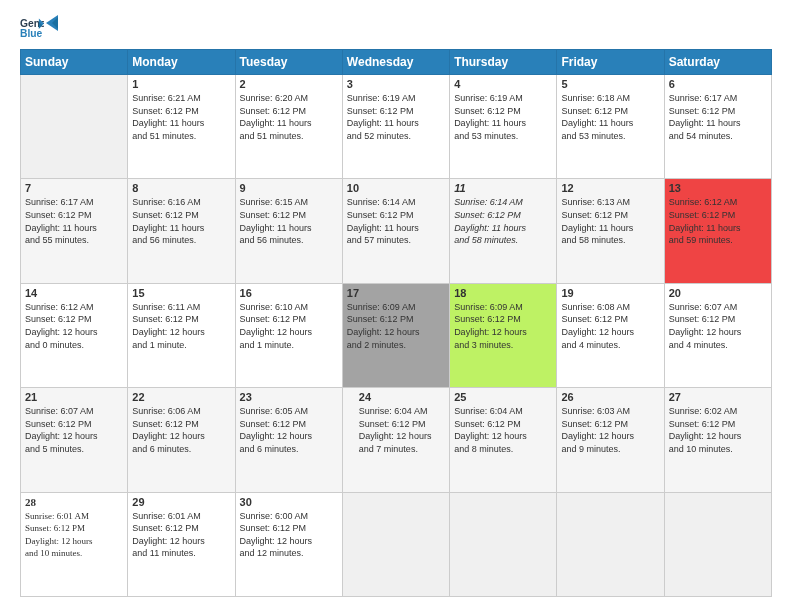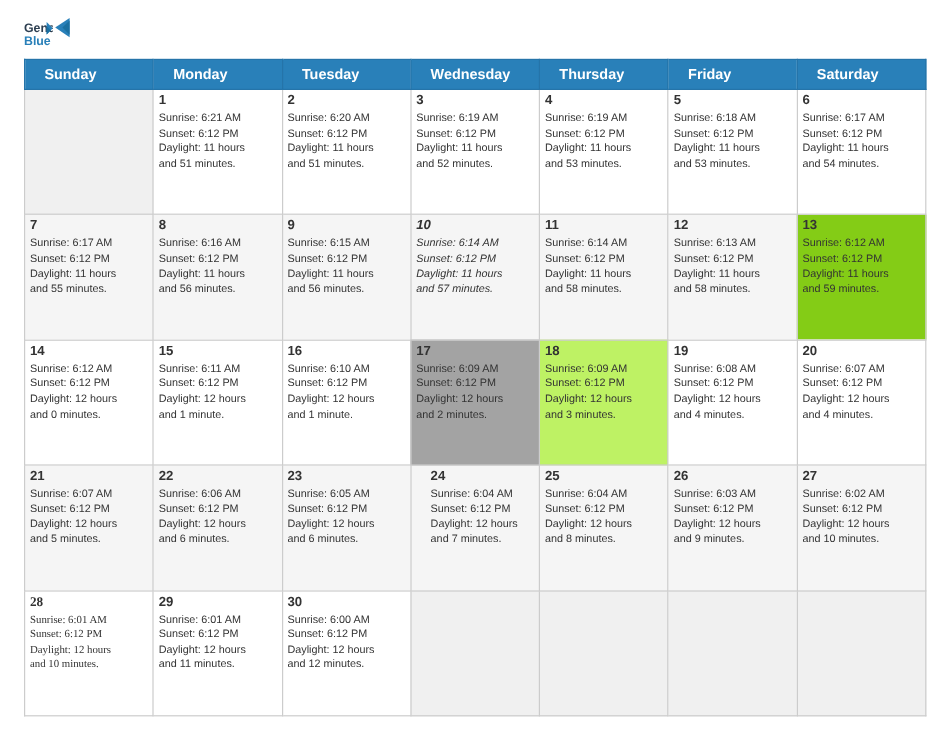--- a/index.html
+++ b/index.html
@@ -49,21 +49,21 @@
       border: 1px solid #ccc;
       border-collapse: collapse;
       width: 100%;
       table-layout: fixed;
     }
     .calendar th {
       background: #2980b9;
       color: #fff;
       font-size: 12px;
       font-weight: bold;
-      padding: 5px 16px;
+      padding: 5px 4px;
       text-align: left;
       border: 1px solid #2574a9;
     }
     .calendar td {
       border: 1px solid #ccc;
       vertical-align: top;
       padding: 3px 4px;
       font-size: 9.5px;
       color: #333;
       height: 82px;
@@ -165,33 +165,33 @@
             <div class="day-info">Sunrise: 6:17 AM<br>Sunset: 6:12 PM<br>Daylight: 11 hours<br>and 55 minutes.</div>
           </td>
           <td style="background: rgb(245, 245, 245);">
             <span class="day-num">8</span>
             <div class="day-info">Sunrise: 6:16 AM<br>Sunset: 6:12 PM<br>Daylight: 11 hours<br>and 56 minutes.</div>
           </td>
           <td style="background: rgb(245, 245, 245);">
             <span class="day-num">9</span>
             <div class="day-info">Sunrise: 6:15 AM<br>Sunset: 6:12 PM<br>Daylight: 11 hours<br>and 56 minutes.</div>
           </td>
-          <td style="background: rgb(245, 245, 245); font-style: italic;">
+          <td style="background: rgb(245, 245, 245);">
             <span class="day-num">10</span>
             <div class="day-info">Sunrise: 6:14 AM<br>Sunset: 6:12 PM<br>Daylight: 11 hours<br>and 57 minutes.</div>
           </td>
-          <td style="background: rgb(245, 245, 245);">
+          <td style="background: rgb(245, 245, 245); font-style: italic;">
             <span class="day-num">11</span>
             <div class="day-info">Sunrise: 6:14 AM<br>Sunset: 6:12 PM<br>Daylight: 11 hours<br>and 58 minutes.</div>
           </td>
           <td style="background: rgb(245, 245, 245);">
             <span class="day-num">12</span>
             <div class="day-info">Sunrise: 6:13 AM<br>Sunset: 6:12 PM<br>Daylight: 11 hours<br>and 58 minutes.</div>
           </td>
-          <td style="background: #84cc16;">
+          <td style="background: #ef4444;">
             <span class="day-num">13</span>
             <div class="day-info">Sunrise: 6:12 AM<br>Sunset: 6:12 PM<br>Daylight: 11 hours<br>and 59 minutes.</div>
           </td>
         </tr>
         <tr>
           <td style="background: rgb(255, 255, 255);">
             <span class="day-num">14</span>
             <div class="day-info">Sunrise: 6:12 AM<br>Sunset: 6:12 PM<br>Daylight: 12 hours<br>and 0 minutes.</div>
           </td>
           <td style="background: rgb(255, 255, 255);">

